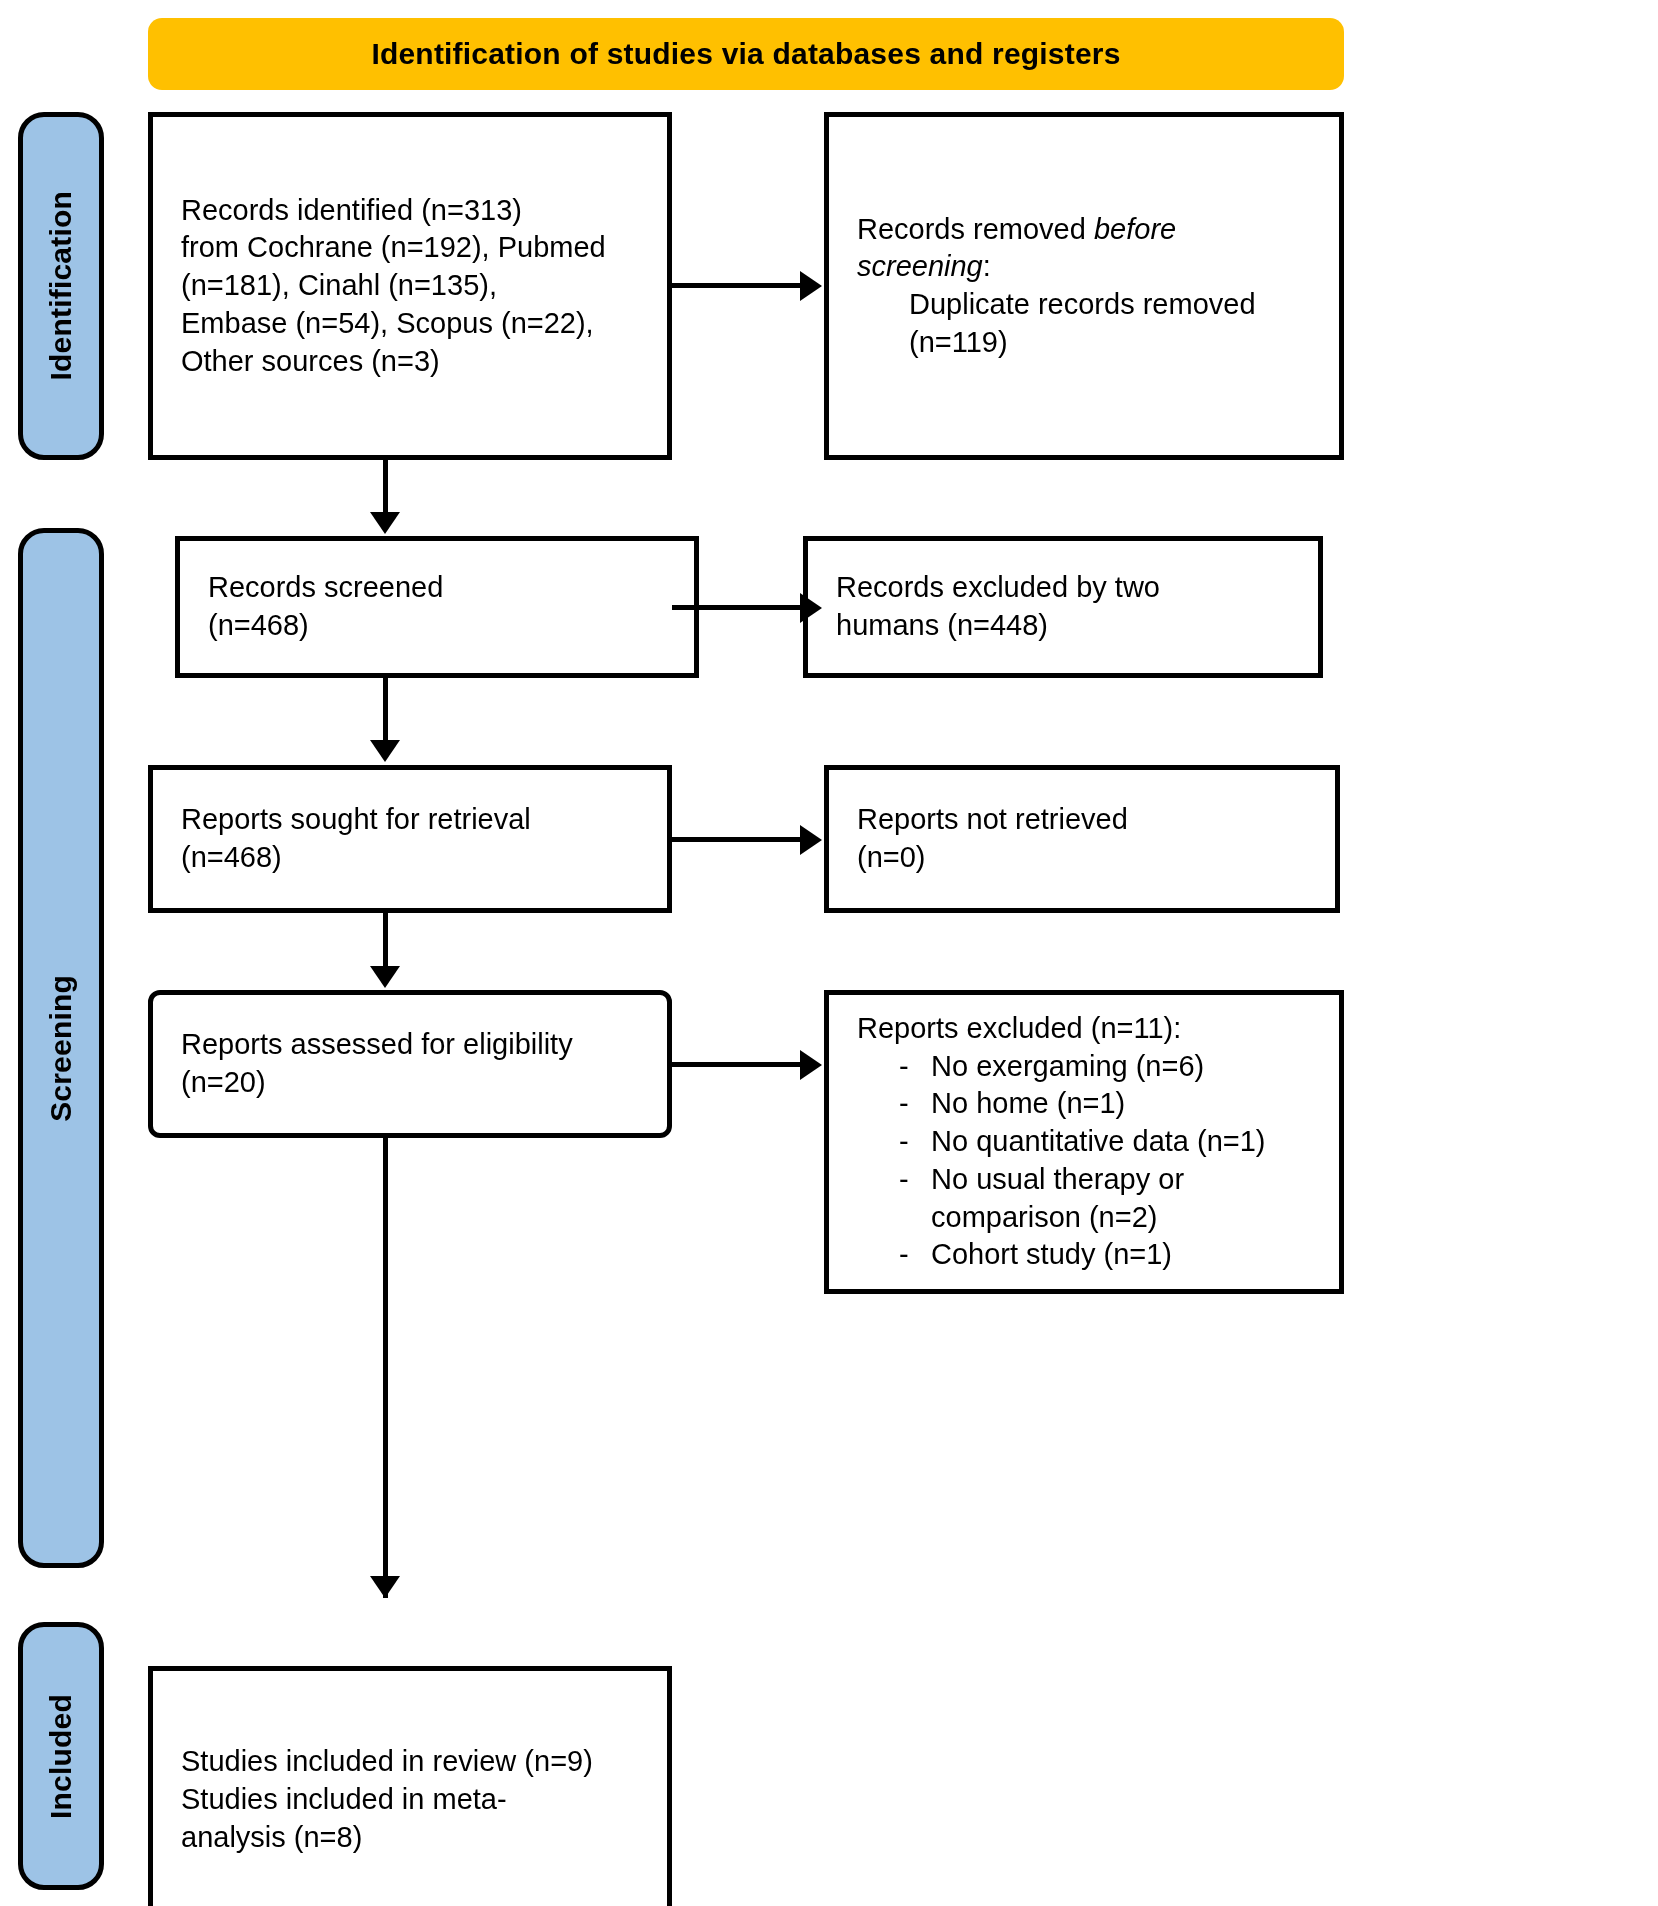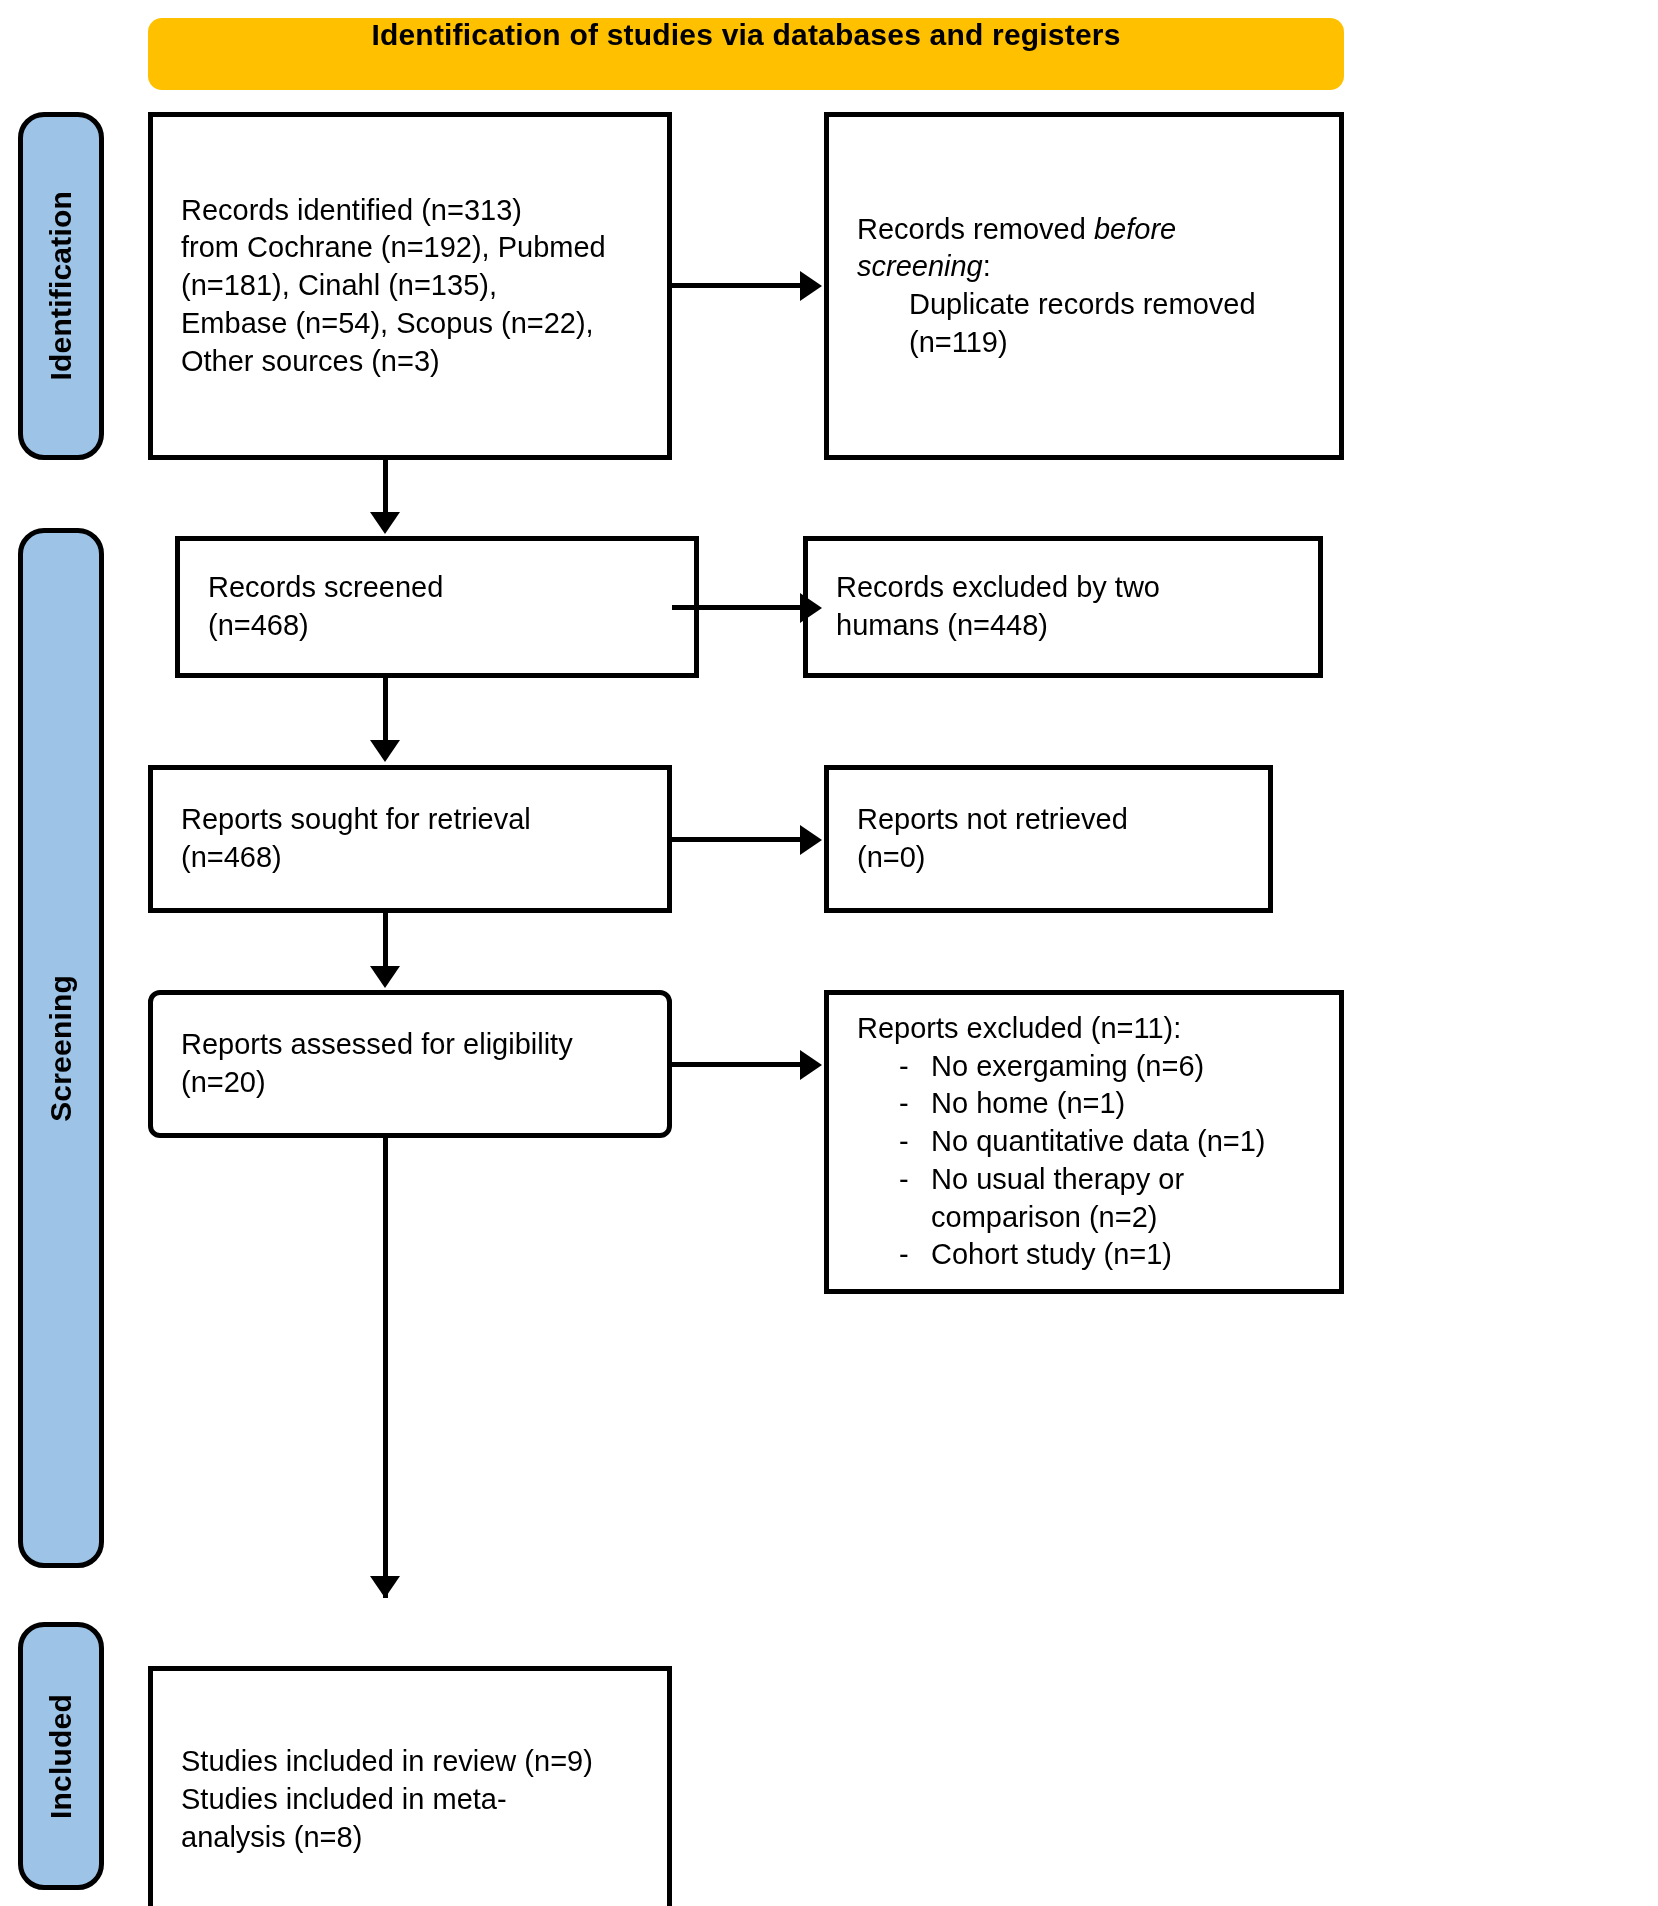--- a/index.html
+++ b/index.html
@@ -48,20 +48,21 @@
   
   #header-banner {
     position: absolute;
     left: 148px;
     top: 18px;
     width: 1196px;
     height: 72px;
     background: #FFC000;
     border-radius: 14px;
     display: flex;
+    align-items: center;
     justify-content: center;
     box-sizing: border-box;
   }
   #header-banner-title {
     font-size: 30px;
     font-weight: bold;
     color: #000000;
     text-align: center;
     letter-spacing: 0.2px;
   }
@@ -108,21 +109,21 @@
   
   #box-identified      { left: 148px; top: 112px;  width: 524px; height: 348px; }
   #box-screened        { left: 148px; top: 536px;  width: 524px; height: 142px; margin-left: 27px; }
   #box-sought          { left: 148px; top: 765px;  width: 524px; height: 148px; }
   #box-assessed        { left: 148px; top: 990px;  width: 524px; height: 148px; border-radius: 12px; }
   #box-included-final  { left: 148px; top: 1622px; width: 524px; height: 268px; margin-top: 44px; }
 
   
   #box-removed         { left: 824px; top: 112px;  width: 520px; height: 348px; }
   #box-excluded-humans { left: 803px; top: 536px;  width: 520px; height: 142px; }
-  #box-not-retrieved   { left: 824px; top: 765px;  width: 449px; height: 148px; }
+  #box-not-retrieved   { left: 824px; top: 765px;  width: 516px; height: 148px; }
   #box-reports-excluded{ left: 824px; top: 990px;  width: 520px; height: 304px; }
 
   
   .conn {
     position: absolute;
     background: #000000;
   }
   .conn-v { width: 5px; }
   .conn-h { height: 5px; }
 

